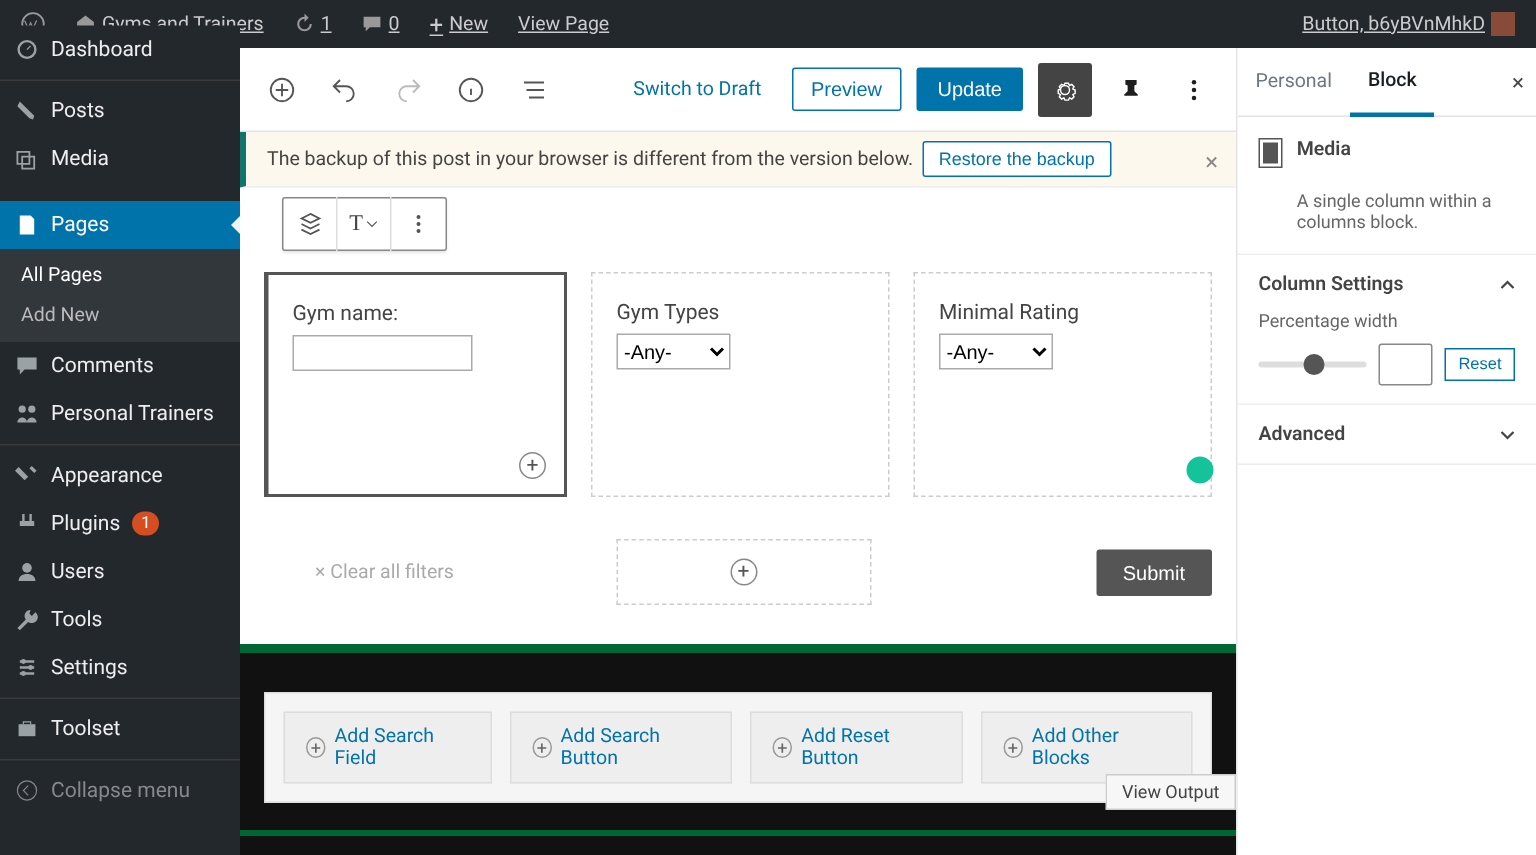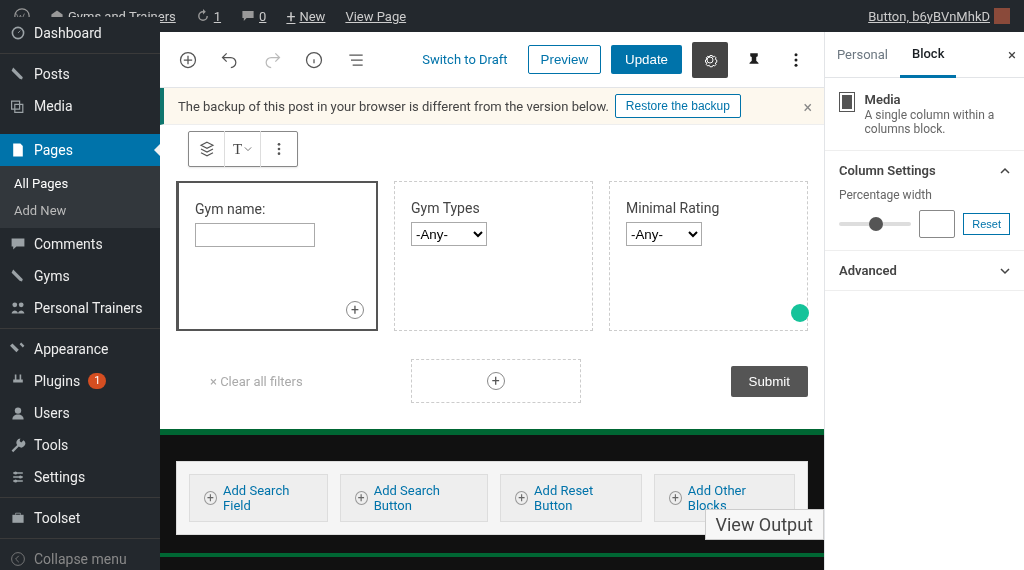--- a/index.html
+++ b/index.html
@@ -39,21 +39,21 @@
 .btn-primary { background: #0073aa; color: #fff; border: none; padding: 7px 14px; border-radius: 2px; cursor: pointer; }
 .gear-btn { width: 36px; height: 36px; background: #444; color: #fff; display: flex; align-items: center; justify-content: center; border-radius: 2px; cursor: pointer; }
 .black-icon-btn { width: 32px; height: 32px; display: flex; align-items: center; justify-content: center; cursor: pointer; color: #1e1e1e; }
 
 
 .notice { background: #fdf8ee; border-left: 4px solid #0f766e; padding: 6px 14px; display: flex; align-items: center; font-size: 13px; position: relative; border-bottom: 1px solid #eee; }
 .notice-btn { border: 1px solid #0073aa; color: #0073aa; background: #fff; padding: 4px 10px; border-radius: 2px; cursor: pointer; margin-left: 6px; font-size: 12px; }
 .notice-close { position: absolute; right: 12px; top: 10px; cursor: pointer; color: #888; font-size: 16px; }
 
 
-.viewout { position: absolute; right: 200px; bottom: 30px; background: #f7f7f7; border: 1px solid #ccc; padding: 4px 10px; font-size: 18px; cursor: pointer; }
+.viewout { position: absolute; right: 200px; bottom: 30px; background: #f7f7f7; border: 1px solid #ccc; padding: 4px 10px; font-size: 12px; cursor: pointer; }
 
 
 .econtent { flex: 1; overflow: auto; padding: 10px 16px 0 16px; position: relative; }
 .block-toolbar { display: inline-flex; align-items: center; height: 36px; border: 1px solid #888; border-radius: 2px; background: #fff; box-shadow: 0 1px 2px rgba(0,0,0,.1); position: absolute; top: 6px; left: 28px; z-index: 5; }
 .bt-sec { display: flex; align-items: center; justify-content: center; width: 36px; height: 36px; border-right: 1px solid #ddd; }
 .bt-sec:last-child { border-right: none; }
 
 .columns { display: flex; gap: 16px; margin-top: 46px; }
 .col { flex: 1; border: 1px dashed #ccc; padding: 18px 19px 40px 16px; position: relative; min-height: 150px; }
 .col.selected { border: 2px solid #555; border-left-width: 3px; }
@@ -83,21 +83,21 @@
 .inspector { width: 200px; border-left: 1px solid #e2e4e7; background: #fff; display: flex; flex-direction: column; overflow: auto; }
 .insp-tabs { display: flex; align-items: center; border-bottom: 1px solid #e2e4e7; height: 46px; position: relative; }
 .insp-tab { padding: 0 12px; height: 46px; display: flex; align-items: center; color: #6c7781; cursor: pointer; }
 .insp-tab.active { color: #191e23; border-bottom: 3px solid #0073aa; font-weight: 500; }
 .insp-close { position: absolute; right: 8px; top: 14px; cursor: pointer; color: #444; font-size: 15px; }
 .insp-card { padding: 14px; border-bottom: 1px solid #eee; }
 .insp-card-head { display: flex; gap: 10px; }
 .insp-icon { width: 20px; height: 20px; border: 1px solid #555; display: flex; flex-direction: column; padding: 2px; gap: 2px; }
 .insp-icon div { background: #555; flex: 1; }
 .insp-title { font-weight: 600; font-size: 13px; }
-.insp-desc { font-size: 12px; color: #666; margin-top: 1px; }
+.insp-desc { font-size: 12px; color: #666; margin-top: 20px; }
 .insp-section { padding: 12px 14px; border-bottom: 1px solid #eee; }
 .insp-section-head { display: flex; justify-content: space-between; align-items: center; font-weight: 600; cursor: pointer; }
 .insp-label { font-size: 12px; color: #666; margin-top: 10px; }
 .insp-slider-row { display: flex; align-items: center; gap: 8px; margin-top: 8px; }
 .insp-slider { flex: 1; height: 4px; background: #ddd; position: relative; border-radius: 2px; }
 .insp-slider .knob { position: absolute; left: 42%; top: -5px; width: 14px; height: 14px; background: #555; border-radius: 50%; }
 .insp-input { width: 36px; height: 28px; border: 1px solid #888; text-align: center; border-radius: 2px; }
 .insp-reset { border: 1px solid #0073aa; color: #0073aa; background: #fff; padding: 4px 8px; font-size: 11px; border-radius: 0; cursor: pointer; }
 .chev { width: 10px; height: 10px; }
 </style>
@@ -177,26 +177,20 @@
       </div>
     <div class="side-sub">
       <div class="side-sub-item current">All Pages</div>
       <div class="side-sub-item">Add New</div>
     </div>
     <div class="side-item">
         <svg class="side-icon" viewBox="0 0 20 20">
           <path d="M2 3h16v10H8l-4 4V13H2z" fill="#9ba2a6"></path>
         </svg>
         <span>Comments</span>
-      </div>
-    <div class="side-item">
-        <svg class="side-icon" viewBox="0 0 20 20">
-          <path d="M4 2l12 12-1 3-3-1L2 6z" fill="#9ba2a6"></path>
-        </svg>
-        <span>Gyms</span>
       </div>
     <div class="side-item">
         <svg class="side-icon" viewBox="0 0 20 20">
           <circle cx="6" cy="6" r="3" fill="#9ba2a6"></circle>
           <circle cx="14" cy="6" r="3" fill="#9ba2a6"></circle>
           <path d="M2 17c0-3 3-4 4-4s4 1 4 4M10 17c0-3 3-4 4-4s4 1 4 4" fill="#9ba2a6"></path>
         </svg>
         <span>Personal Trainers</span>
       </div>
     <div class="side-sep"></div>

